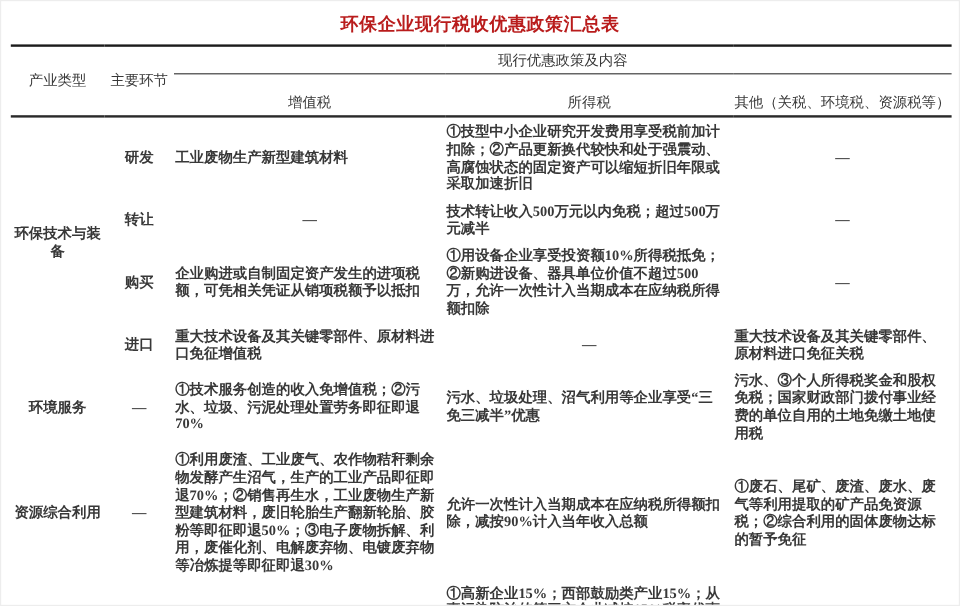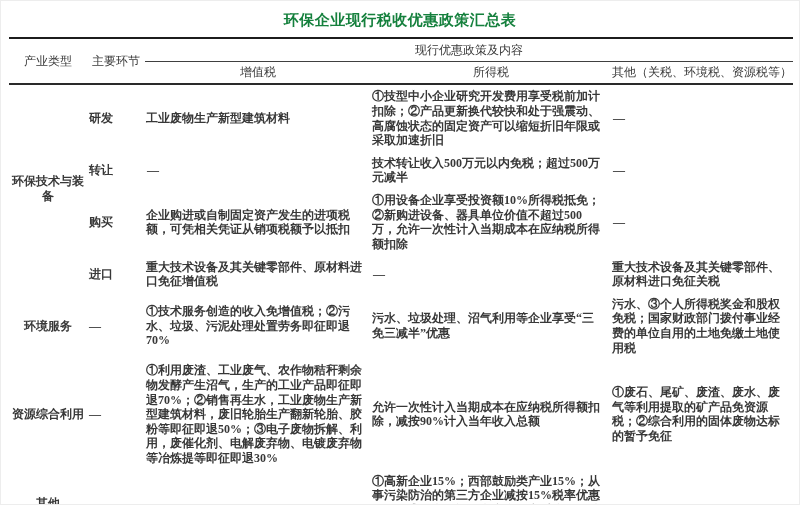--- a/index.html
+++ b/index.html
@@ -18,21 +18,21 @@
     font-family: "Liberation Serif", "DejaVu Serif", serif;
     color: #383838;
     overflow: hidden;
   }
   .doc-title {
     text-align: center;
     font-weight: bold;
     font-size: 15px;
     letter-spacing: 0.5px;
     padding: 5px 0 7px 0;
-    color: #15803d;
+    color: #b91c1c;
   }
   table.policy-table {
     width: 100%;
     table-layout: fixed;
     border-collapse: collapse;
     border-top: 2px solid #1c1c1c;
     border-bottom: 3px solid #141414;
     font-size: 12px;
     line-height: 1.22;
   }
@@ -48,29 +48,29 @@
     padding: 2px 0;
   }
   .th-policy-group {
     text-align: center;
     border-bottom: 1px solid #404040;
     padding: 4px 0 3px 0;
   }
   .th-sub {
     text-align: center;
     border-bottom: 2px solid #2a2a2a;
-    padding: 3px 0 4px 0;
+    padding: 16px 0 4px 0;
   }
   td {
     vertical-align: middle;
     padding: 4px 8px 4px 1px;
     font-weight: bold;
   }
   td.center {
-    text-align: left;
+    text-align: center;
     padding: 4px 2px;
   }
   td.txt {
     text-align: left;
   }
   td.industry {
     text-align: center;
     vertical-align: middle;
     padding: 0 3px;
   }

